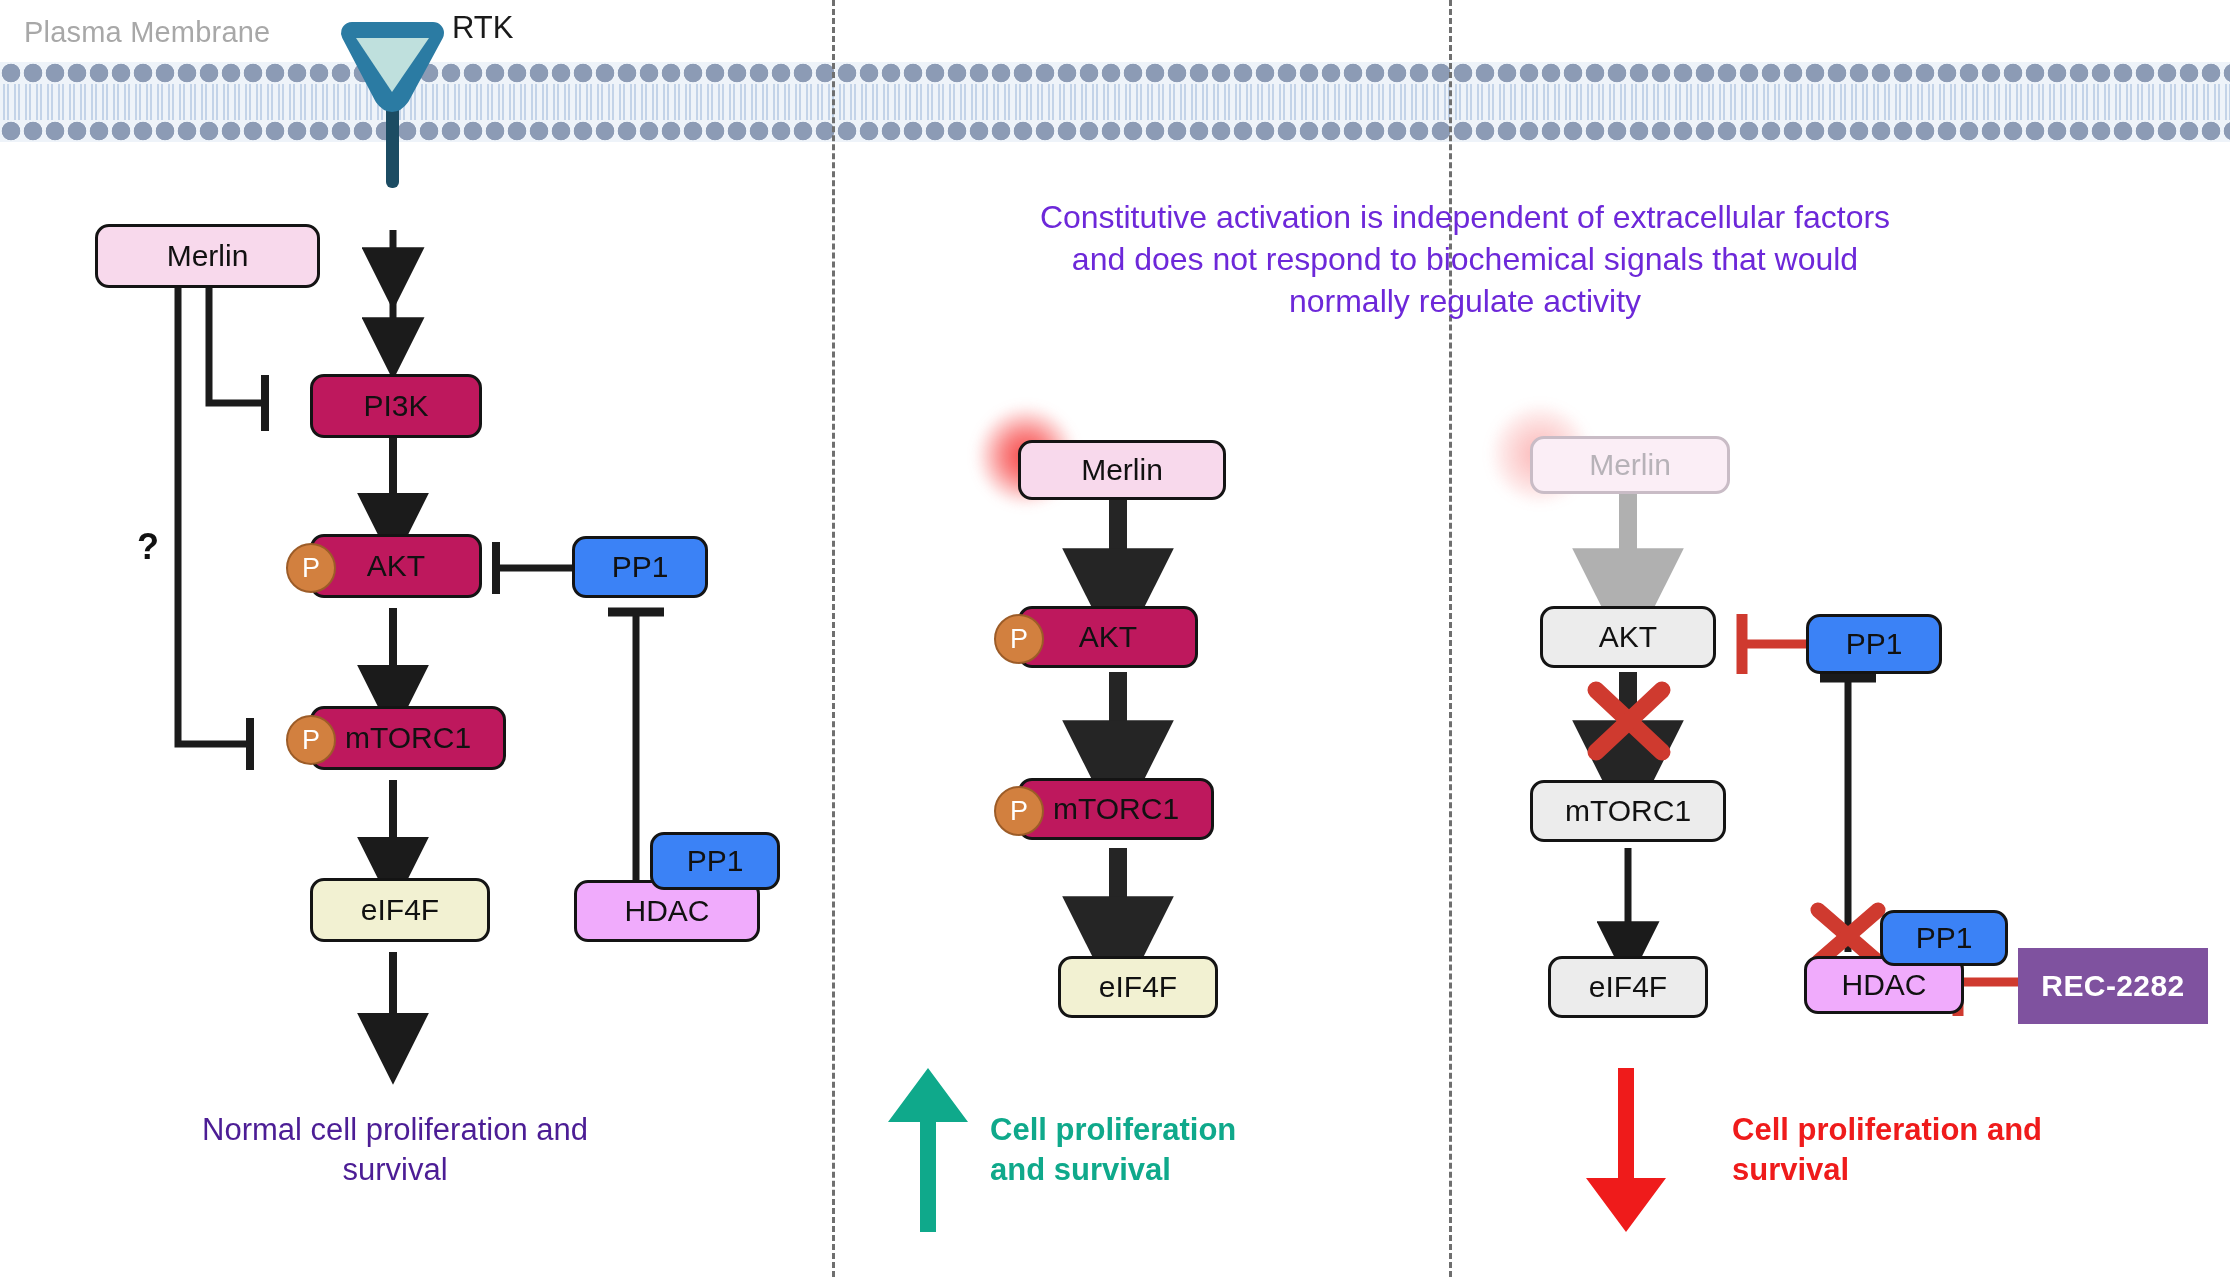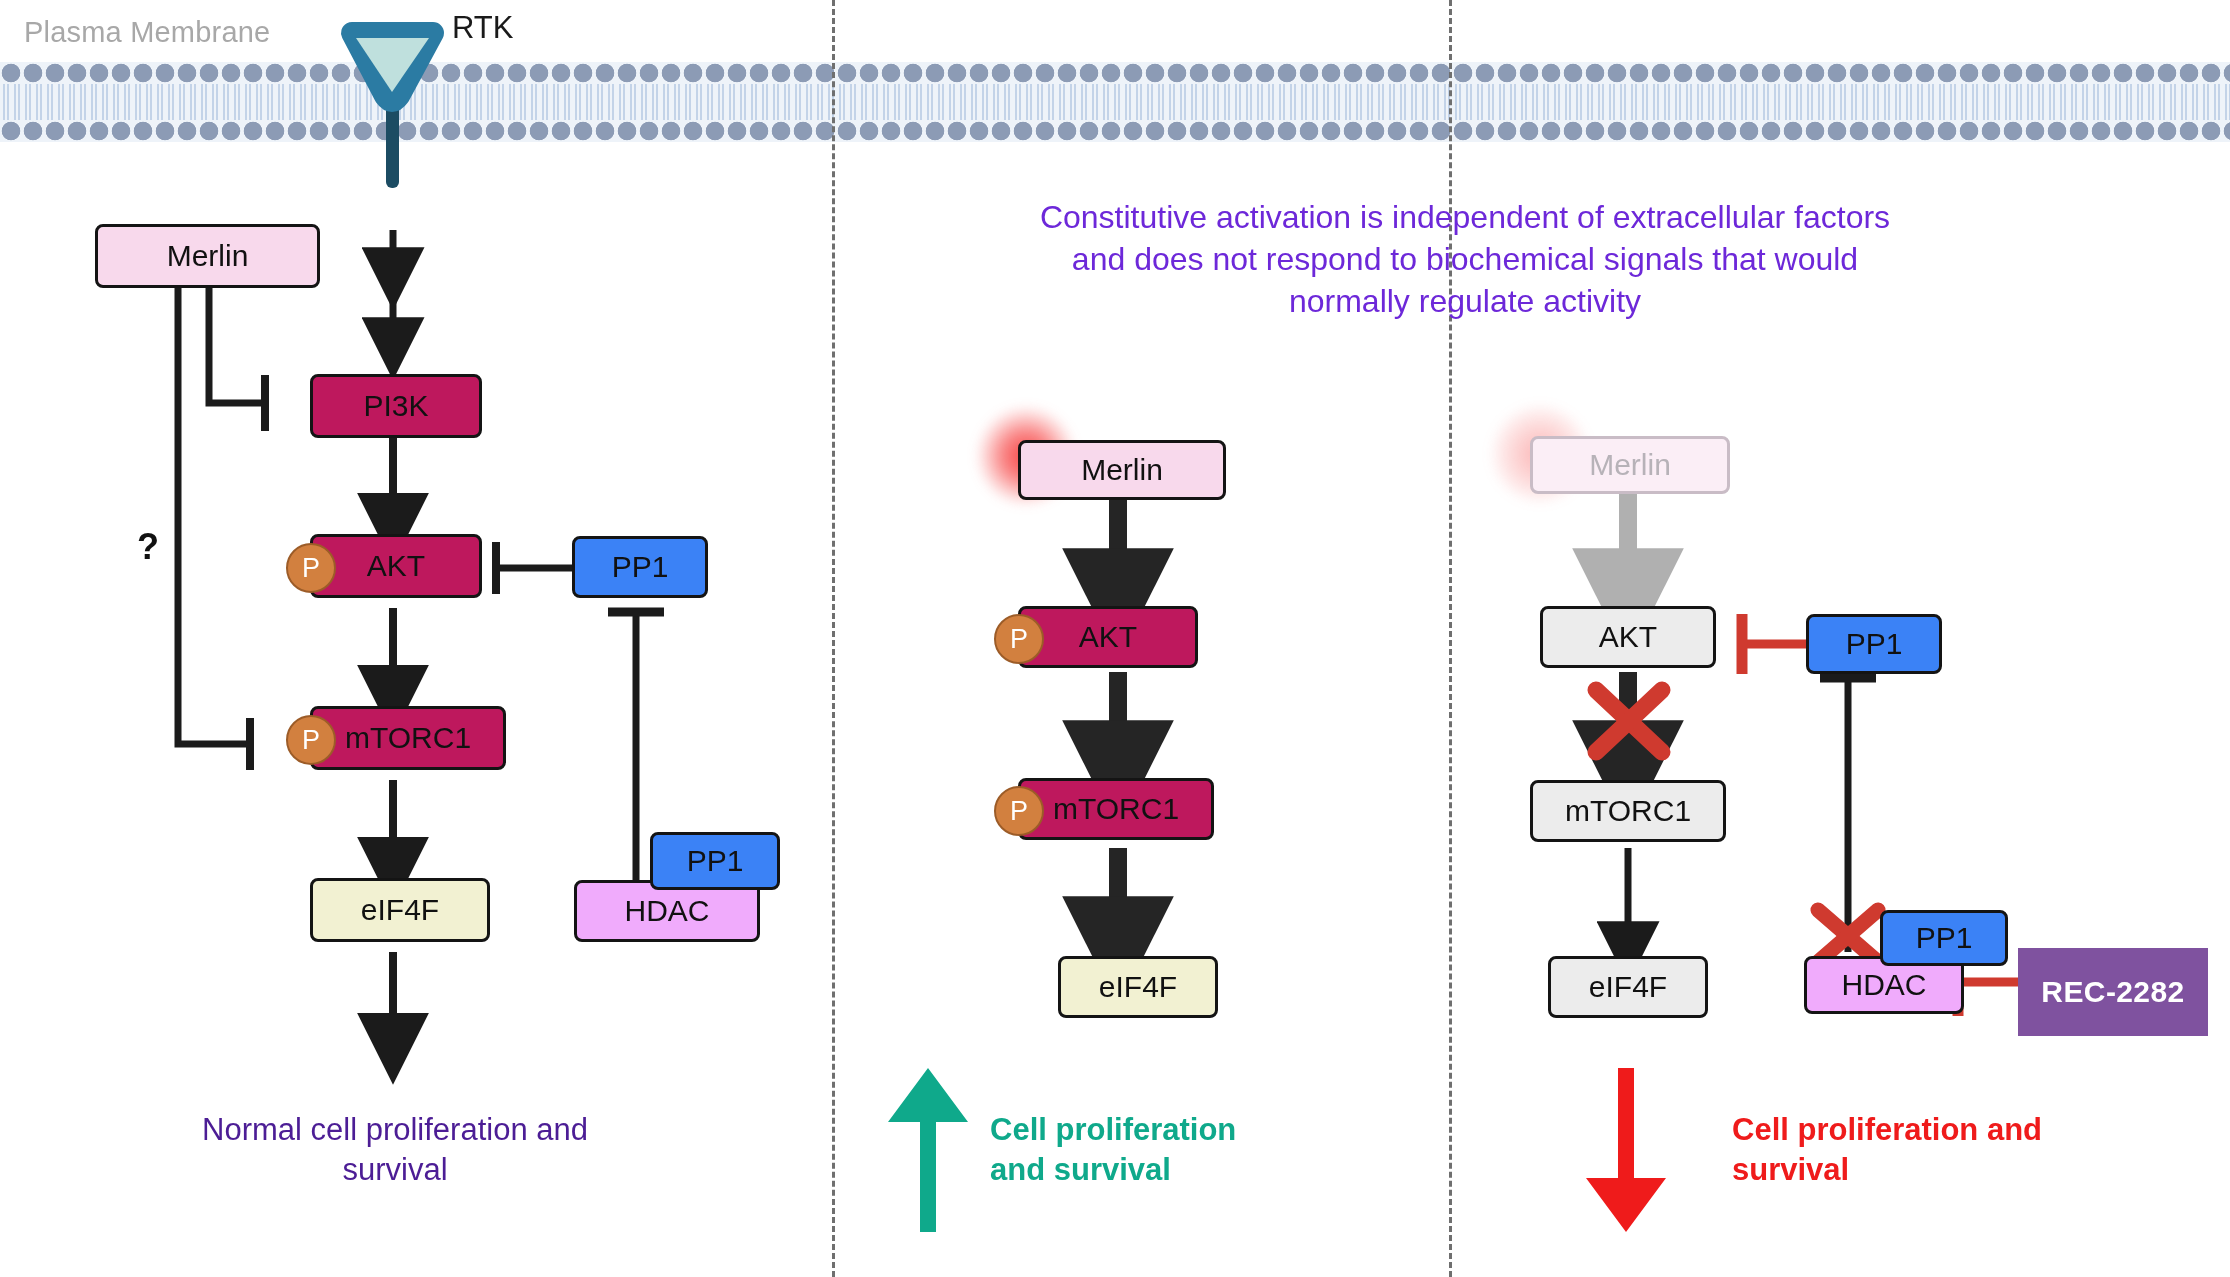--- a/index.html
+++ b/index.html
@@ -27,21 +27,21 @@
         #c3d3e8 7px 8.6px,rgba(0,0,0,0) 8.6px 11px);
   }
   .tail-top{top:22px;}
   .tail-bot{bottom:22px;}
 
   .plasma-label{position:absolute;left:24px;top:16px;font-size:29px;color:#a8a8a8;letter-spacing:.2px;}
   .rtk-label{position:absolute;left:452px;top:10px;font-size:31px;color:#1a1a1a;}
 
   
   .node{position:absolute;box-sizing:border-box;border:3px solid #141414;
-    border-radius:8px;display:flex;align-items:center;justify-content:center;
+    border-radius:14px;display:flex;align-items:center;justify-content:center;
     font-size:30px;color:#111;white-space:nowrap;}
   .node.teal{background:#be185d;}
   .node.pink{background:#f8d9ec;}
   .node.orange{background:#3b82f6;}
   .node.purple{background:#f0abfc;}
   .node.yellow{background:#f2f1d2;}
   .node.grey{background:#ececec;}
   .node.faded{background:#fbeef6;border-color:#c9bcc6;color:#b7b2b8;}
 
   .rec{position:absolute;box-sizing:border-box;background:#7f529f;
@@ -271,21 +271,21 @@
   </div>
 
   <div class="node orange" style="left:1880px;top:910px;width:128px;height:56px;z-index:3;">
     <span>PP1</span>
   </div>
 
   <div class="node purple" style="left:1804px;top:956px;width:160px;height:58px;z-index:2;">
     <span>HDAC</span>
   </div>
 
-  <div class="rec" style="left:2018px;top:948px;width:190px;height:88px;">
+  <div class="rec" style="left:2018px;top:948px;width:190px;height:76px;">
     <span>REC-2282</span>
   </div>
 
   <svg class="svg-layer">
     <path d="M 1618 1068 L 1618 1178 L 1586 1178 L 1626 1232 L 1666 1178 L 1634 1178 L 1634 1068 Z" fill="#ef1b1b"></path>
   </svg>
   <div class="sum bold-red" style="left:1732px;top:1110px;width:330px;">Cell proliferation and survival</div>
 
 </div>
 

